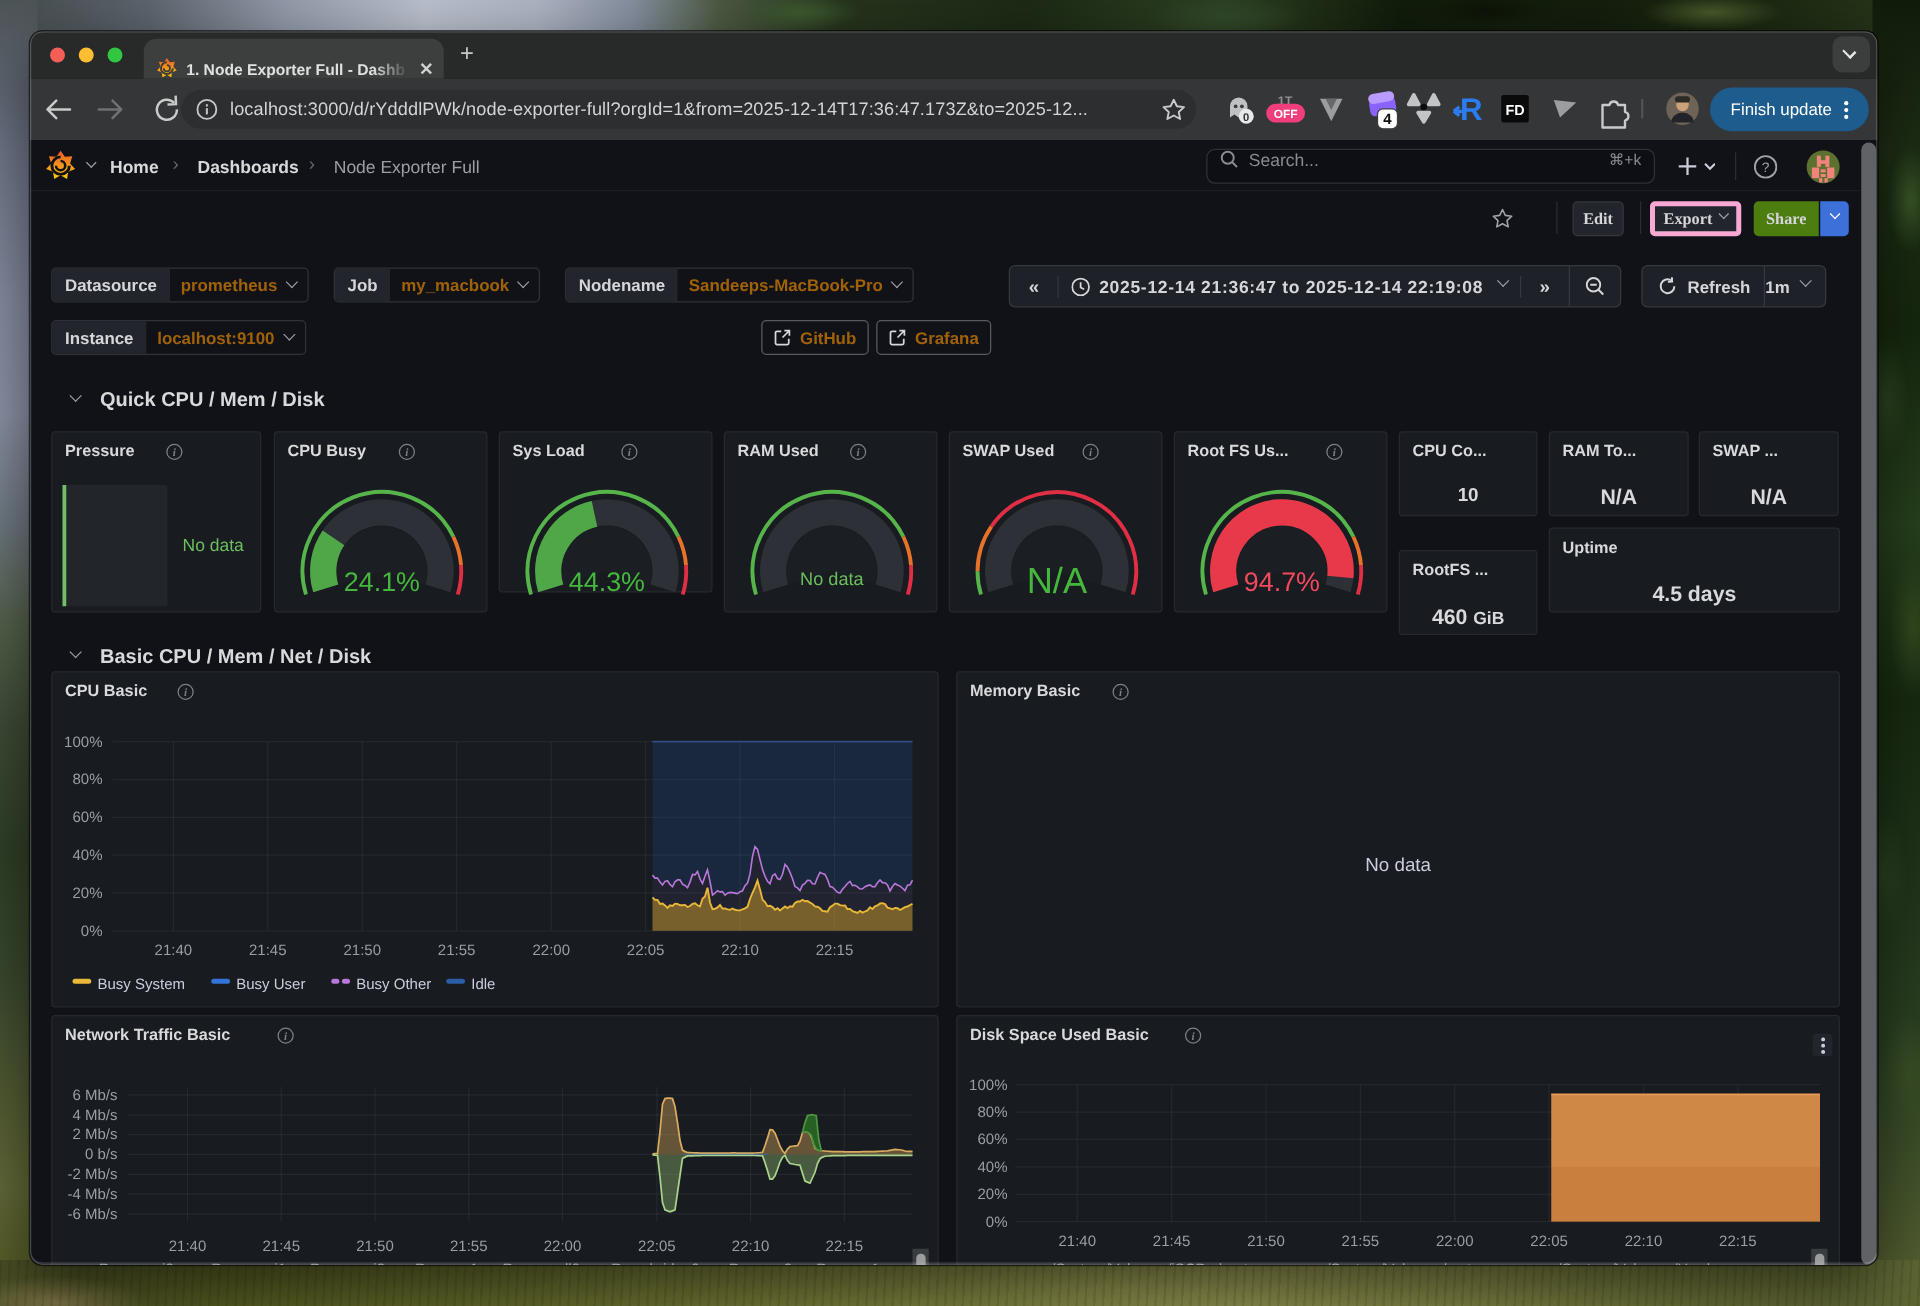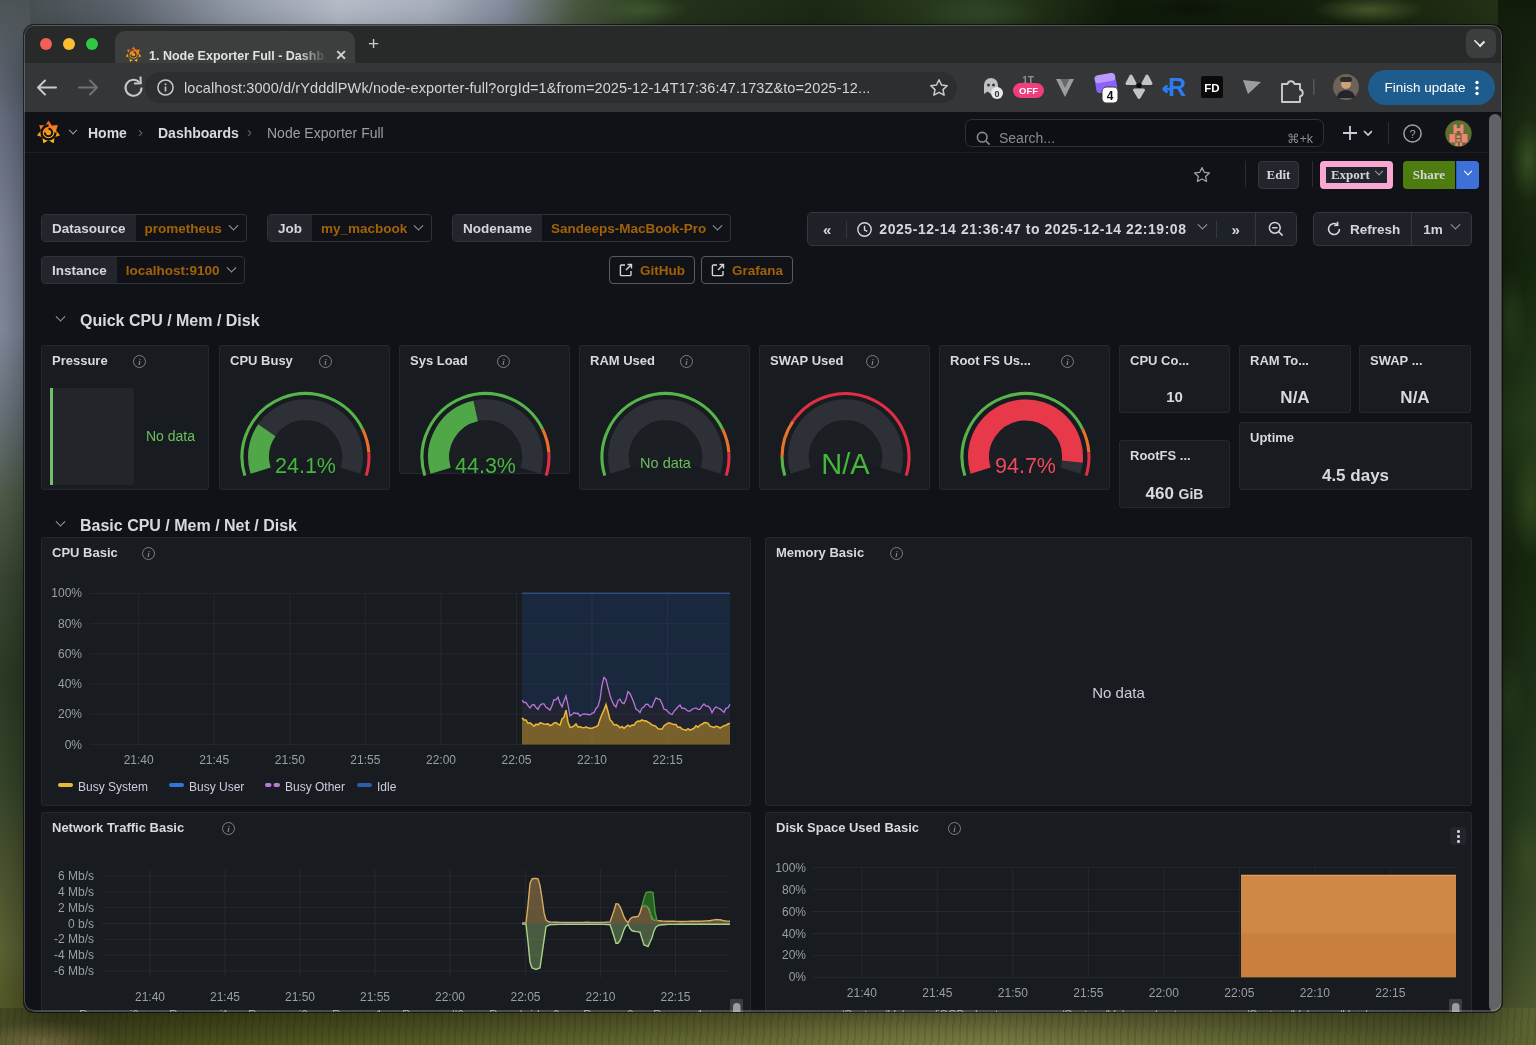--- a/index.html
+++ b/index.html
@@ -56,21 +56,21 @@
   #finish { position:absolute; left:1344px; top:7px; width:127px; height:35px; border-radius:18px;
     background:#1d5c8d; color:#fff; font-size:13.5px; display:flex; align-items:center; justify-content:center; }
 
   
   #graf { position:absolute; left:0; top:87px; width:1464px; height:900px; background:#111217; color:#ccccdc; }
   #gscroll { position:absolute; left:1464px; top:87px; width:14px; height:900px; background:#111217; }
   #gscroll .thumb { position:absolute; left:1px; top:2px; width:12px; height:898px; background:#616265; border-radius:6px; }
 
   #gnav { position:absolute; left:0; top:0; width:1464px; height:41px; border-bottom:1px solid #1b1d22; display:flex; align-items:center; }
   .crumb { font-size:14px; }
-  #gsearch { position:absolute; left:941px; top:7px; width:359px; height:28px; background:#0e0f14; border:1px solid #2e3238; border-radius:7px; display:flex; align-items:flex-end; color:#878b93; font-size:14px; }
+  #gsearch { position:absolute; left:941px; top:7px; width:359px; height:28px; background:#0e0f14; border:1px solid #2e3238; border-radius:7px; display:flex; align-items:flex-start; color:#878b93; font-size:14px; }
 
   #subnav { position:absolute; left:0; top:41px; width:1464px; height:42px; }
   .btn { position:absolute; top:8px; height:28px; border-radius:4px; font-size:13px; font-weight:700; display:flex; align-items:center; justify-content:center; color:#d5d6dc;font-family:Liberation Serif, serif; }
   .vdiv { position:absolute; top:8px; width:1px; height:26px; background:#2a2d33; }
 
   
   .pill { position:absolute; height:28px; border:1px solid #2e333b; border-radius:4px; display:flex; font-size:13.5px; }
   .pill .lab { background:#22252b; color:#d5d6dc; font-weight:700; display:flex; align-items:center; padding:0 10px; border-radius:3px 0 0 3px; }
   .pill .val { display:flex; align-items:center; padding:0 9px; color:#a16207; font-weight:700; gap:8px; }
   .chev { width:7px; height:7px; border-right:1.5px solid #9aa0a8; border-bottom:1.5px solid #9aa0a8; transform:rotate(45deg) translate(-2px,-2px); display:inline-block; }
@@ -258,21 +258,21 @@
         </svg>
       </div>
 
       <div id="subnav">
         <svg width="18" height="18" viewBox="0 0 20 20" style="position:absolute;left:1169px;top:13px">
           <path d="M10 1.8l2.5 5.2 5.7.7-4.2 3.9 1.1 5.6L10 14.4l-5.1 2.8 1.1-5.6L1.8 7.7l5.7-.7z" fill="none" stroke="#9fa3ab" stroke-width="1.4" stroke-linejoin="round"></path>
         </svg>
         <div class="vdiv" style="left:1221px"></div>
         <div class="btn" style="left:1234px;width:41px;background:#22252b;border:1px solid #34383f">Edit</div>
         <div class="vdiv" style="left:1288px"></div>
-        <div class="btn" style="left:1296px;width:73px;background:#22252b;border:6px solid #f9a8d4">Export&nbsp;<span class="chev" style="width:6px;height:6px;margin-left:3px;margin-top:-3px"></span></div>
+        <div class="btn" style="left:1296px;width:73px;background:#22252b;border:4px solid #f9a8d4">Export&nbsp;<span class="chev" style="width:6px;height:6px;margin-left:3px;margin-top:-3px"></span></div>
         <div class="btn" style="left:1379px;width:52px;background:#4d7c0f;border-radius:4px 0 0 4px">Share</div>
         <div class="btn" style="left:1432px;width:23px;background:#3d71d9;border-radius:0 4px 4px 0;border-left:1px solid #2c5cbb">
           <span class="chev" style="width:6px;height:6px;border-color:#fff;margin-top:-3px"></span>
         </div>
       </div>
 
       <div class="pill" style="left:17px;top:102px">
         <div class="lab">Datasource</div>
         <div class="val">prometheus<span class="chev"></span></div>
       </div>
@@ -323,21 +323,21 @@
           </svg>
         </div>
       </div>
       <div style="position:absolute;left:1289px;top:100px;height:34px;display:flex;align-items:center;background:#1e2127;border:1px solid #34383f;border-radius:5px;color:#d5d6dc;font-size:13.5px;font-weight:700">
         <svg width="16" height="16" viewBox="0 0 16 16" style="position:static;margin:0 8px 0 12px">
           <path d="M13.5 8 a5.5 5.5 0 1 1 -2.2 -4.4" fill="none" stroke="#d5d6dc" stroke-width="1.6"></path>
           <path d="M11.5 0.8 l0.2 3.4 -3.4 0.2" fill="none" stroke="#d5d6dc" stroke-width="1.6"></path>
         </svg>
         <span>Refresh</span>
         <div style="width:1px;height:100%;background:#34383f;margin-left:11px"></div>
-        <span style="margin-left:11px">1m</span>
+        <span style="">1m</span>
         <span class="chev" style="margin:-3px 12px 0 9px"></span>
       </div>
 
       <span class="chev" style="position:absolute;left:33px;top:204px"></span>
       <div class="sechead" style="left:56px;top:200px">Quick CPU / Mem / Disk</div>
 
       <div class="panel" style="left:17px;top:233px;width:168px;height:145px">
         <div class="ptitle">Pressure</div>
         <div class="pinfo" style="left:91px">i</div>
         <div style="position:absolute;left:8px;top:42px;width:84px;height:97px;background:#22252a;border-radius:2px"></div>

